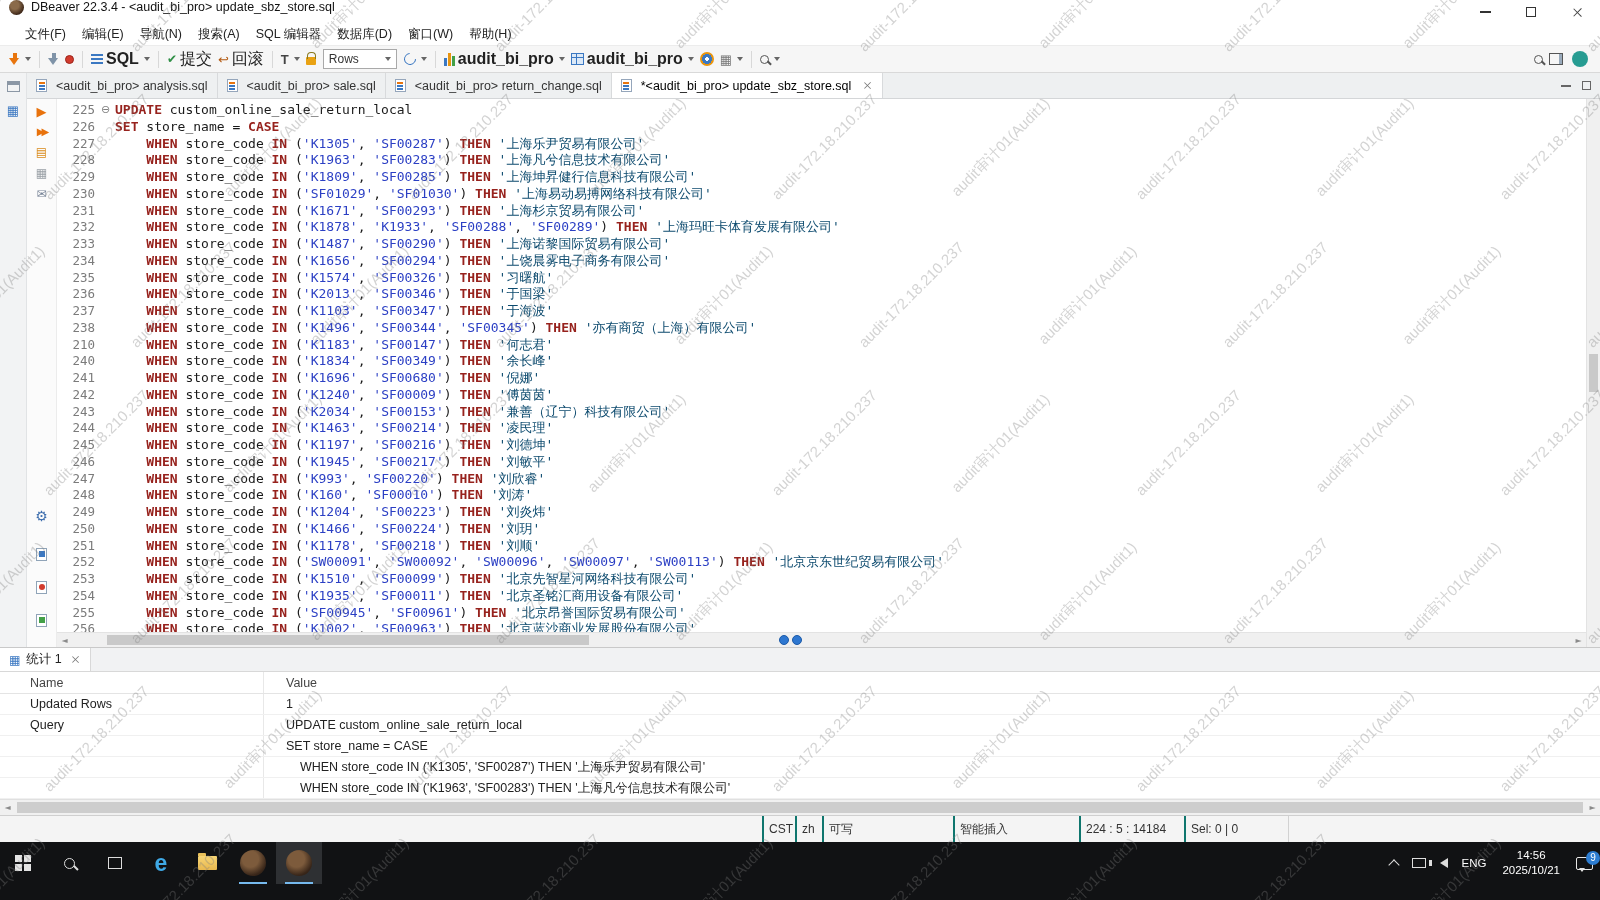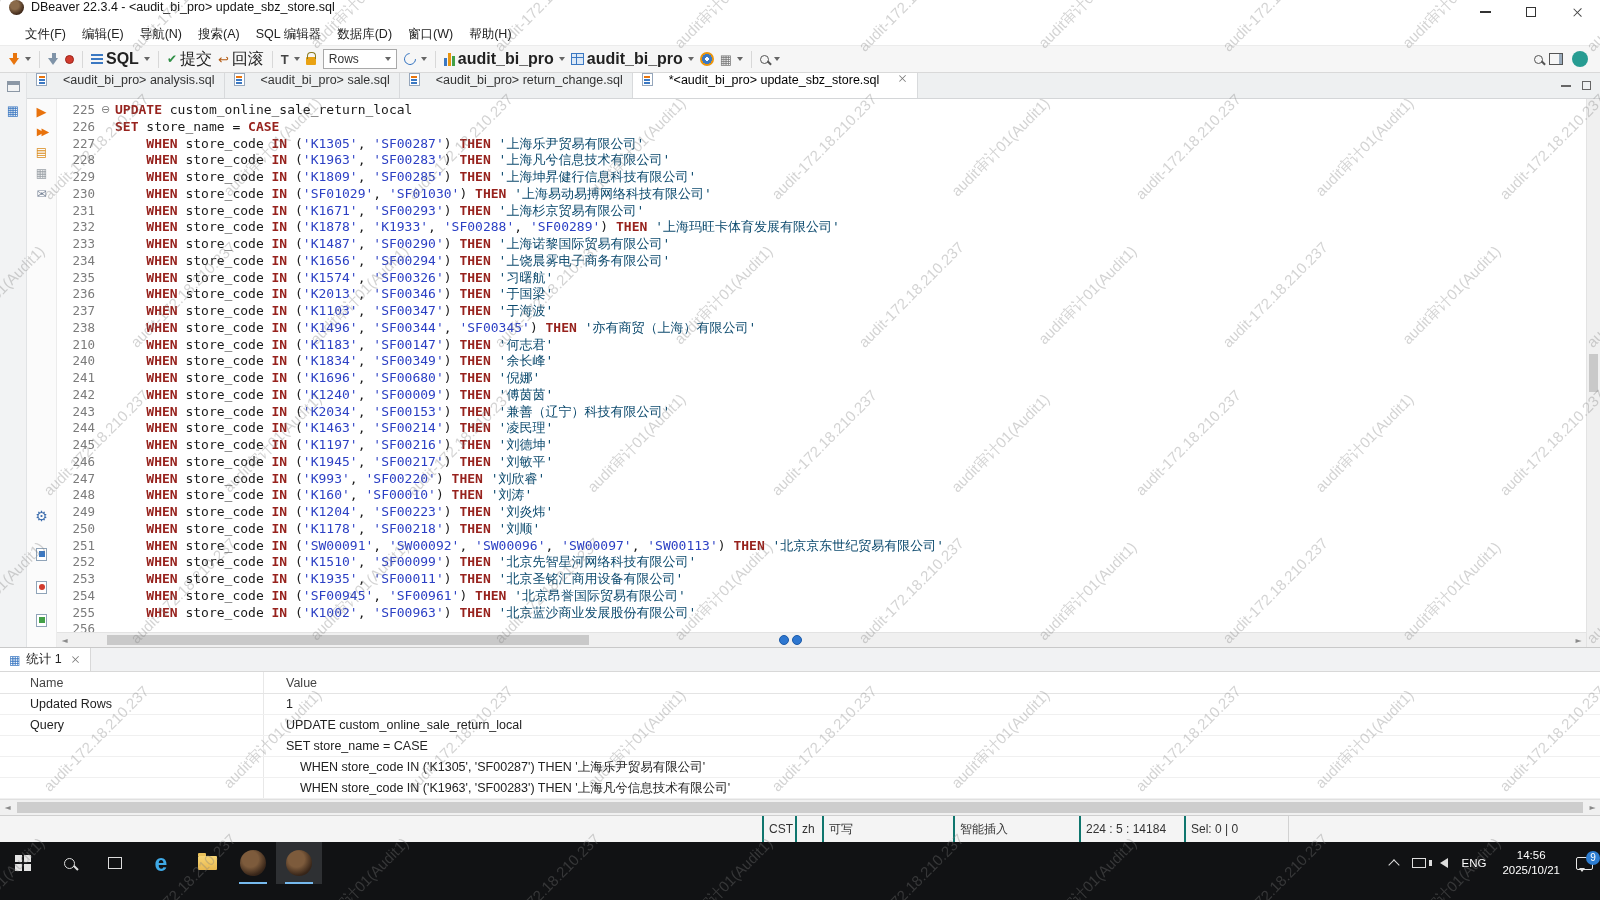--- a/index.html
+++ b/index.html
@@ -56,21 +56,21 @@
 .globe-ic{width:14px;height:14px;border-radius:50%;background:radial-gradient(circle,#fff 0 2px,#3b78c2 2px 5px,#e8940e 5px 7px)}
 .gridglyph{color:#777;font-size:13px;line-height:1;font-family:"DejaVu Sans",sans-serif}
 .mag{position:relative;width:9px;height:9px;border:1.6px solid #555;border-radius:50%;display:inline-block}
 .mag::after{content:"";position:absolute;width:5px;height:1.6px;background:#555;transform:rotate(45deg);right:-4px;bottom:-1px}
 .panel-ic{width:14px;height:12px;border:1.4px solid #555;display:inline-block;background:linear-gradient(90deg,transparent 0 9px,#9ab 9px)}
 .avatar{width:16px;height:16px;border-radius:50%;background:#279c92;margin:0 6px}
 
 
 .tabbar{position:absolute;left:27px;right:0;top:73px;height:26px;background:#eef0f1;border-bottom:1px solid #d4d6d8;display:flex;align-items:stretch;z-index:2}
 .tabs-host{display:flex}
-.tab{display:flex;align-items:flex-start;gap:16px;padding:0 9px;font-size:12.5px;color:#333;border-right:1px solid #d8dadc;background:#eef0f1;white-space:nowrap}
+.tab{display:flex;align-items:center;gap:9px;padding:0 9px;font-size:12.5px;color:#333;border-right:1px solid #d8dadc;background:#eef0f1;white-space:nowrap}
 .tab.active{background:#fff;color:#000}
 .tab-close{transform:scale(.8);opacity:.75;margin-left:2px}
 .fic{width:11px;height:13px;background:#fff;border:1px solid #95a6bb;position:relative;flex:0 0 auto}
 .fic i{position:absolute;left:1.5px;top:2px;width:6px;height:1.5px;background:#e8750e;box-shadow:0 3px 0 #3b78c2,0 6px 0 #3b78c2}
 .tabbar-right{margin-left:auto;display:flex;align-items:center;gap:11px;padding-right:9px}
 .tr-min{width:10px;height:2px;background:#666}
 .tr-max{width:9px;height:9px;border:1.2px solid #666}
 
 
 .ministrip{position:absolute;left:0;top:73px;width:27px;height:574px;background:#f2f3f4;border-right:1px solid #e1e3e5;display:flex;flex-direction:column;align-items:center;padding-top:8px;gap:12px;z-index:3}
@@ -409,20 +409,21 @@
         <div class="cl"><span class="id">    </span><span class="kw">WHEN</span><span class="id"> store_code </span><span class="kw">IN</span><span class="id"> (</span><span class="st">'K1834'</span><span class="id">, </span><span class="st">'SF00349'</span><span class="id">) </span><span class="kw">THEN</span><span class="id"> </span><span class="cn">'余长峰'</span></div>
         <div class="cl"><span class="id">    </span><span class="kw">WHEN</span><span class="id"> store_code </span><span class="kw">IN</span><span class="id"> (</span><span class="st">'K1696'</span><span class="id">, </span><span class="st">'SF00680'</span><span class="id">) </span><span class="kw">THEN</span><span class="id"> </span><span class="cn">'倪娜'</span></div>
         <div class="cl"><span class="id">    </span><span class="kw">WHEN</span><span class="id"> store_code </span><span class="kw">IN</span><span class="id"> (</span><span class="st">'K1240'</span><span class="id">, </span><span class="st">'SF00009'</span><span class="id">) </span><span class="kw">THEN</span><span class="id"> </span><span class="cn">'傅茵茵'</span></div>
         <div class="cl"><span class="id">    </span><span class="kw">WHEN</span><span class="id"> store_code </span><span class="kw">IN</span><span class="id"> (</span><span class="st">'K2034'</span><span class="id">, </span><span class="st">'SF00153'</span><span class="id">) </span><span class="kw">THEN</span><span class="id"> </span><span class="cn">'兼善（辽宁）科技有限公司'</span></div>
         <div class="cl"><span class="id">    </span><span class="kw">WHEN</span><span class="id"> store_code </span><span class="kw">IN</span><span class="id"> (</span><span class="st">'K1463'</span><span class="id">, </span><span class="st">'SF00214'</span><span class="id">) </span><span class="kw">THEN</span><span class="id"> </span><span class="cn">'凌民理'</span></div>
         <div class="cl"><span class="id">    </span><span class="kw">WHEN</span><span class="id"> store_code </span><span class="kw">IN</span><span class="id"> (</span><span class="st">'K1197'</span><span class="id">, </span><span class="st">'SF00216'</span><span class="id">) </span><span class="kw">THEN</span><span class="id"> </span><span class="cn">'刘德坤'</span></div>
         <div class="cl"><span class="id">    </span><span class="kw">WHEN</span><span class="id"> store_code </span><span class="kw">IN</span><span class="id"> (</span><span class="st">'K1945'</span><span class="id">, </span><span class="st">'SF00217'</span><span class="id">) </span><span class="kw">THEN</span><span class="id"> </span><span class="cn">'刘敏平'</span></div>
         <div class="cl"><span class="id">    </span><span class="kw">WHEN</span><span class="id"> store_code </span><span class="kw">IN</span><span class="id"> (</span><span class="st">'K993'</span><span class="id">, </span><span class="st">'SF00220'</span><span class="id">) </span><span class="kw">THEN</span><span class="id"> </span><span class="cn">'刘欣睿'</span></div>
         <div class="cl"><span class="id">    </span><span class="kw">WHEN</span><span class="id"> store_code </span><span class="kw">IN</span><span class="id"> (</span><span class="st">'K160'</span><span class="id">, </span><span class="st">'SF00010'</span><span class="id">) </span><span class="kw">THEN</span><span class="id"> </span><span class="cn">'刘涛'</span></div>
         <div class="cl"><span class="id">    </span><span class="kw">WHEN</span><span class="id"> store_code </span><span class="kw">IN</span><span class="id"> (</span><span class="st">'K1204'</span><span class="id">, </span><span class="st">'SF00223'</span><span class="id">) </span><span class="kw">THEN</span><span class="id"> </span><span class="cn">'刘炎炜'</span></div>
+        <div class="cl"><span class="id">    </span><span class="kw">WHEN</span><span class="id"> store_code </span><span class="kw">IN</span><span class="id"> (</span><span class="st">'K1466'</span><span class="id">, </span><span class="st">'SF00224'</span><span class="id">) </span><span class="kw">THEN</span><span class="id"> </span><span class="cn">'刘玥'</span></div>
         <div class="cl"><span class="id">    </span><span class="kw">WHEN</span><span class="id"> store_code </span><span class="kw">IN</span><span class="id"> (</span><span class="st">'K1178'</span><span class="id">, </span><span class="st">'SF00218'</span><span class="id">) </span><span class="kw">THEN</span><span class="id"> </span><span class="cn">'刘顺'</span></div>
         <div class="cl"><span class="id">    </span><span class="kw">WHEN</span><span class="id"> store_code </span><span class="kw">IN</span><span class="id"> (</span><span class="st">'SW00091'</span><span class="id">, </span><span class="st">'SW00092'</span><span class="id">, </span><span class="st">'SW00096'</span><span class="id">, </span><span class="st">'SW00097'</span><span class="id">, </span><span class="st">'SW00113'</span><span class="id">) </span><span class="kw">THEN</span><span class="id"> </span><span class="cn">'北京京东世纪贸易有限公司'</span></div>
         <div class="cl"><span class="id">    </span><span class="kw">WHEN</span><span class="id"> store_code </span><span class="kw">IN</span><span class="id"> (</span><span class="st">'K1510'</span><span class="id">, </span><span class="st">'SF00099'</span><span class="id">) </span><span class="kw">THEN</span><span class="id"> </span><span class="cn">'北京先智星河网络科技有限公司'</span></div>
         <div class="cl"><span class="id">    </span><span class="kw">WHEN</span><span class="id"> store_code </span><span class="kw">IN</span><span class="id"> (</span><span class="st">'K1935'</span><span class="id">, </span><span class="st">'SF00011'</span><span class="id">) </span><span class="kw">THEN</span><span class="id"> </span><span class="cn">'北京圣铭汇商用设备有限公司'</span></div>
         <div class="cl"><span class="id">    </span><span class="kw">WHEN</span><span class="id"> store_code </span><span class="kw">IN</span><span class="id"> (</span><span class="st">'SF00945'</span><span class="id">, </span><span class="st">'SF00961'</span><span class="id">) </span><span class="kw">THEN</span><span class="id"> </span><span class="cn">'北京昂誉国际贸易有限公司'</span></div>
         <div class="cl"><span class="id">    </span><span class="kw">WHEN</span><span class="id"> store_code </span><span class="kw">IN</span><span class="id"> (</span><span class="st">'K1002'</span><span class="id">, </span><span class="st">'SF00963'</span><span class="id">) </span><span class="kw">THEN</span><span class="id"> </span><span class="cn">'北京蓝沙商业发展股份有限公司'</span></div>
       </div>
     <div class="vscroll">
         <span class="vthumb"></span>
       </div>

